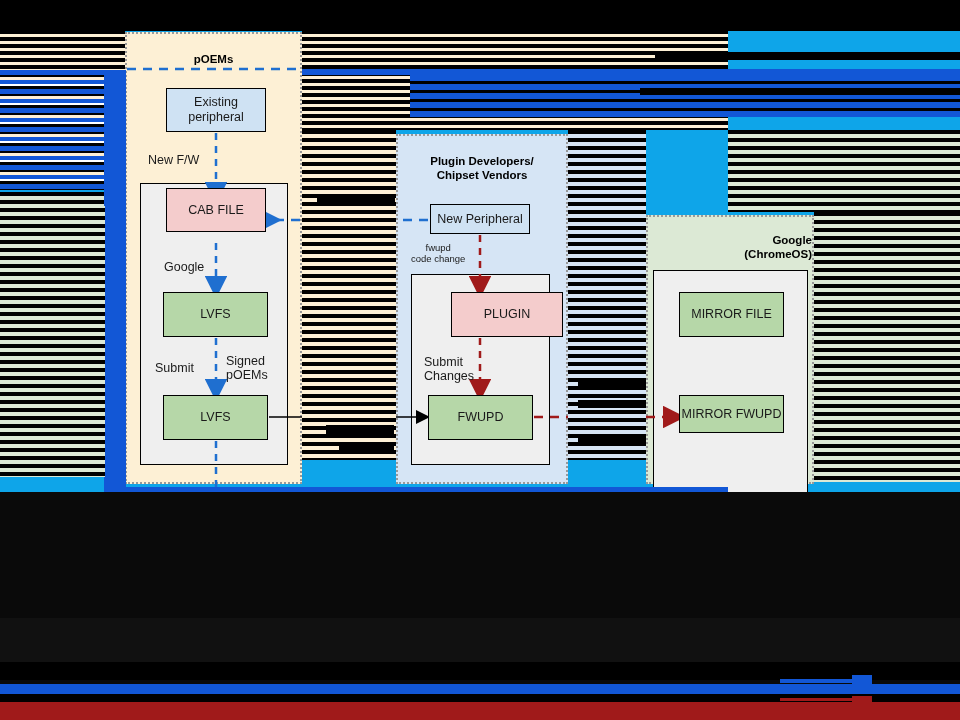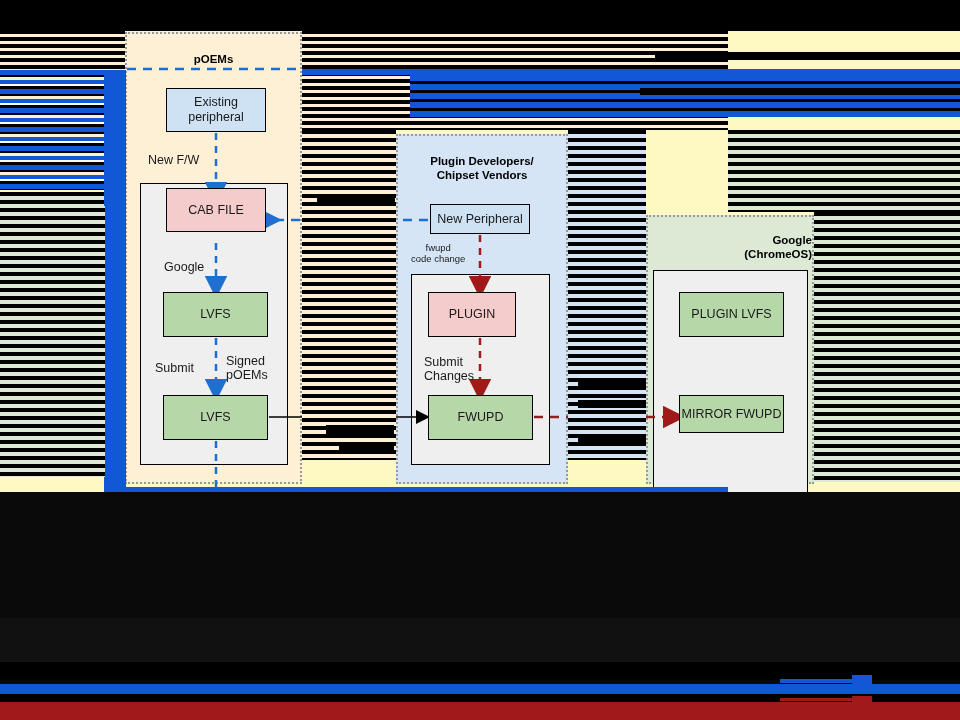--- a/index.html
+++ b/index.html
@@ -1,21 +1,21 @@
 <!DOCTYPE html>
 <html><head>
 <meta charset="utf-8">
 <style>
   html,body{margin:0;padding:0;background:#000;}
   body{width:960px;height:720px;overflow:hidden;
        font-family:"Liberation Sans","DejaVu Sans",sans-serif;}
   #stage{position:relative;width:960px;height:720px;background:#000;overflow:hidden;}
 
   
-  #canvas{position:absolute;left:0;top:30px;width:960px;height:462px;background:#fef9c3;}
+  #canvas{position:absolute;left:0;top:30px;width:960px;height:462px;background:#0ea5e9;}
 
   
   .lane{position:absolute;box-sizing:border-box;border:2px dotted #999;}
   .lane-title{position:absolute;left:0;right:0;text-align:center;font-weight:bold;
               font-size:11.5px;color:#000;line-height:14px;}
 
   #lane-poems{left:125px;top:2px;width:177px;height:452px;background:#fdf0d5;}
   #lane-plugin{left:396px;top:104px;width:172px;height:350px;background:#d6e5f5;}
   #lane-google{left:646px;top:185px;width:168px;height:269px;background:#dce9d5;}
 
@@ -31,21 +31,21 @@
         font-size:12.5px;color:#1a1a1a;line-height:15px;}
   .n-blue{background:#cfe2f3;}
   .n-pink{background:#f4cccc;}
   .n-green{background:#b6d7a8;}
 
   #n-existing{left:166px;top:58px;width:100px;height:44px;}
   #n-cab{left:166px;top:158px;width:100px;height:44px;}
   #n-lvfs1{left:163px;top:262px;width:105px;height:45px;}
   #n-lvfs2{left:163px;top:365px;width:105px;height:45px;}
   #n-newperi{left:430px;top:174px;width:100px;height:30px;text-align:right;}
-  #n-plugin{left:428px;top:262px;width:88px;height:45px;}
+  #n-plugin{left:451px;top:262px;width:112px;height:45px;}
   #n-fwupd{left:428px;top:365px;width:105px;height:45px;}
   #n-mlvfs{left:679px;top:262px;width:105px;height:45px;}
   #n-mfwupd{left:679px;top:365px;width:105px;height:38px;}
 
   
   .elabel{position:absolute;font-size:12.5px;color:#1a1a1a;line-height:14px;white-space:pre;}
   .elabel.small{font-size:9.5px;line-height:11px;text-align:center;}
 
   svg.edges{position:absolute;left:0;top:0;width:960px;height:462px;overflow:visible;}
 
@@ -142,21 +142,21 @@
     <div class="node n-blue" id="n-newperi">
       <span>New Peripheral</span>
     </div>
     <div class="node n-pink" id="n-plugin">
       <span>PLUGIN</span>
     </div>
     <div class="node n-green" id="n-fwupd">
       <span>FWUPD</span>
     </div>
     <div class="node n-green" id="n-mlvfs">
-      <span>PLUGIN LVFS</span>
+      <span>MIRROR FILE</span>
     </div>
     <div class="node n-green" id="n-mfwupd">
       <span>MIRROR FWUPD</span>
     </div>
 
     <div class="elabel" style="left:148px;top:123px;">New F/W</div>
     <div class="elabel" style="left:164px;top:230px;">Google</div>
     <div class="elabel" style="left:155px;top:331px;">Submit</div>
     <div class="elabel" style="left:226px;top:324px;">Signed
 pOEMs</div>

